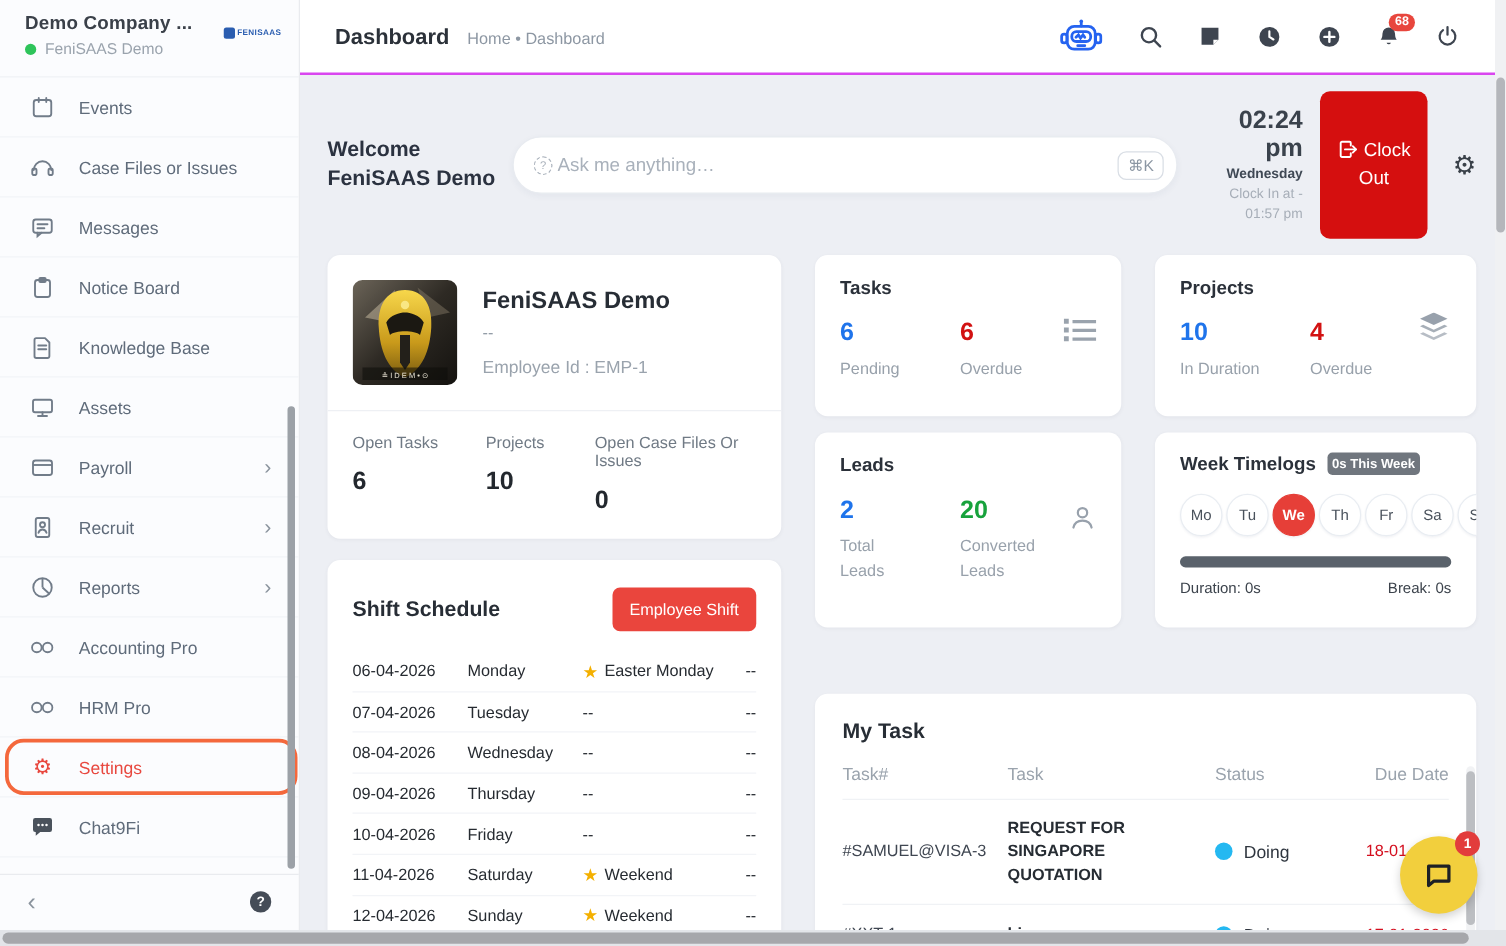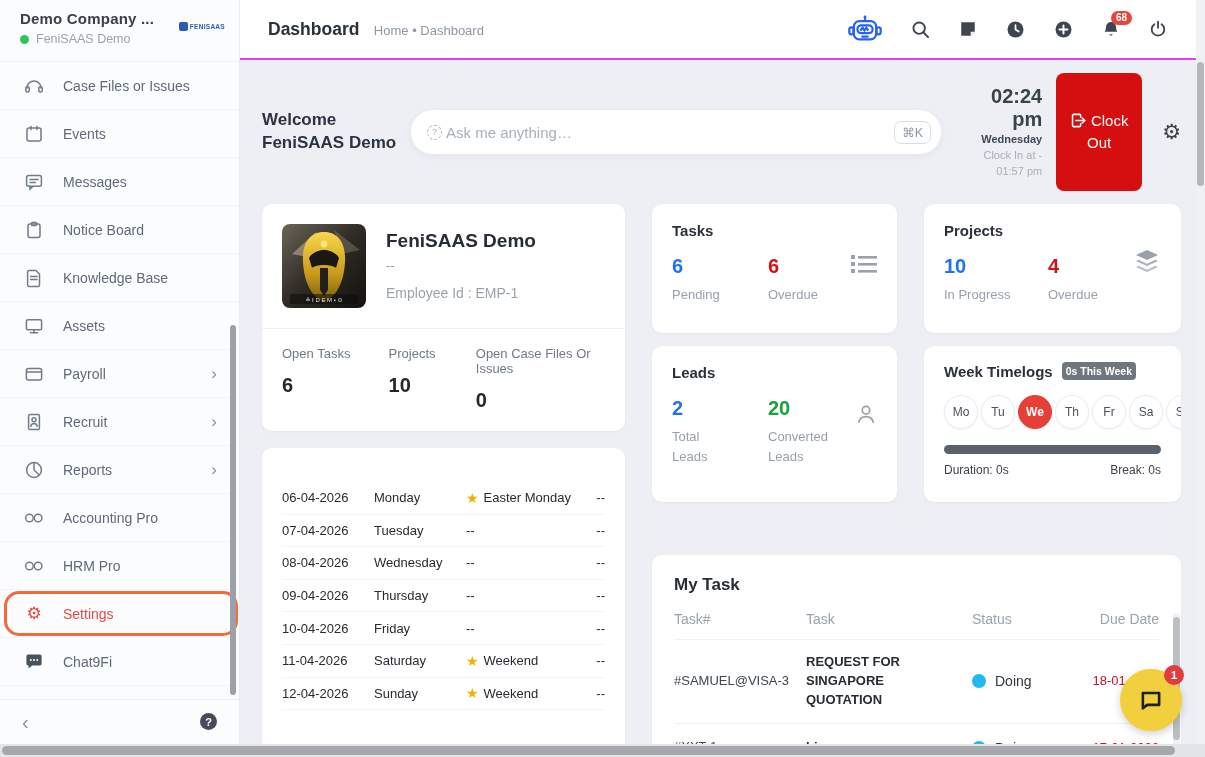--- a/index.html
+++ b/index.html
@@ -146,36 +146,36 @@
       </div>
       <div class="logo-chip">
         <span class="logo-sq"></span>
         <span class="logo-txt">FENISAAS</span>
       </div>
     </div>
     <nav class="side-nav" id="side-nav">
         <div class="side-item">
           <span class="s-icon">
             <svg width="20" height="20" viewBox="0 0 20 20" fill="none" stroke="currentColor" stroke-width="1.5" stroke-linecap="round">
+              <rect x="3" y="4" width="14" height="13" rx="2"></rect>
+              <line x1="7" y1="2.4" x2="7" y2="5.6"></line>
+              <line x1="13" y1="2.4" x2="13" y2="5.6"></line>
+            </svg>
+          </span>
+          <span class="s-label">Events</span>
+        </div>
+        <div class="side-item">
+          <span class="s-icon">
+            <svg width="20" height="20" viewBox="0 0 20 20" fill="none" stroke="currentColor" stroke-width="1.5" stroke-linecap="round">
               <path d="M3 12a7 7 0 0 1 14 0"></path>
               <rect x="1.8" y="10.8" width="3.4" height="5.2" rx="1.5"></rect>
               <rect x="14.8" y="10.8" width="3.4" height="5.2" rx="1.5"></rect>
             </svg>
           </span>
           <span class="s-label">Case Files or Issues</span>
-        </div>
-        <div class="side-item">
-          <span class="s-icon">
-            <svg width="20" height="20" viewBox="0 0 20 20" fill="none" stroke="currentColor" stroke-width="1.5" stroke-linecap="round">
-              <rect x="3" y="4" width="14" height="13" rx="2"></rect>
-              <line x1="7" y1="2.4" x2="7" y2="5.6"></line>
-              <line x1="13" y1="2.4" x2="13" y2="5.6"></line>
-            </svg>
-          </span>
-          <span class="s-label">Events</span>
         </div>
         <div class="side-item">
           <span class="s-icon">
             <svg width="20" height="20" viewBox="0 0 20 20" fill="none" stroke="currentColor" stroke-width="1.5" stroke-linecap="round">
               <rect x="2.6" y="3.6" width="14.8" height="10.6" rx="2"></rect>
               <path d="M6 14.2V17l3.2-2.8"></path>
               <line x1="6" y1="7.4" x2="14" y2="7.4"></line>
               <line x1="6" y1="10.6" x2="11.5" y2="10.6"></line>
             </svg>
           </span>
@@ -417,20 +417,24 @@
                   <div class="pstat-value">10</div>
                 </div>
                 <div style="width: 40%;">
                   <div class="pstat-label">Open Case Files Or Issues</div>
                   <div class="pstat-value">0</div>
                 </div>
               </div>
           </div>
 
           <div class="card shift-card">
+            <div class="shift-head">
+              <span class="shift-title">Shift Schedule</span>
+              <button class="emp-shift-btn">Employee Shift</button>
+            </div>
             <div class="sch-rows" id="sch-rows">
                 <div class="sch-row">
                   <span class="sch-date">06-04-2026</span>
                   <span class="sch-day">Monday</span>
                   <span class="sch-holiday">
                     <span class="star">★</span>
                     <span class="sch-holiday-text">Easter Monday</span>
                   </span>
                   <span class="sch-shift">--</span>
                 </div>
@@ -533,21 +537,21 @@
                     </svg>
                 </span>
               </div>
             </div>
             <div class="subcol b">
               <div class="card stat-card">
                 <div class="sc-title">Projects</div>
                 <div class="sc-stats">
                   <div style="flex:0 0 104px">
                     <div class="sc-val num-blue">10</div>
-                    <div class="sc-lab">In Progress</div>
+                    <div class="sc-lab">In Duration</div>
                   </div>
                   <div>
                     <div class="sc-val num-red">4</div>
                     <div class="sc-lab">Overdue</div>
                   </div>
                 </div>
                 <span class="sc-icon" style="top:46px">
                   <svg width="28" height="24" viewBox="0 0 28 24" fill="#98a1ac">
                       <path d="M14 0l11 5-11 5L3 5z"></path>
                       <path d="M3 11l11 5 11-5-2.5-1.2L14 13.7 5.5 9.8z" opacity=".85"></path>

